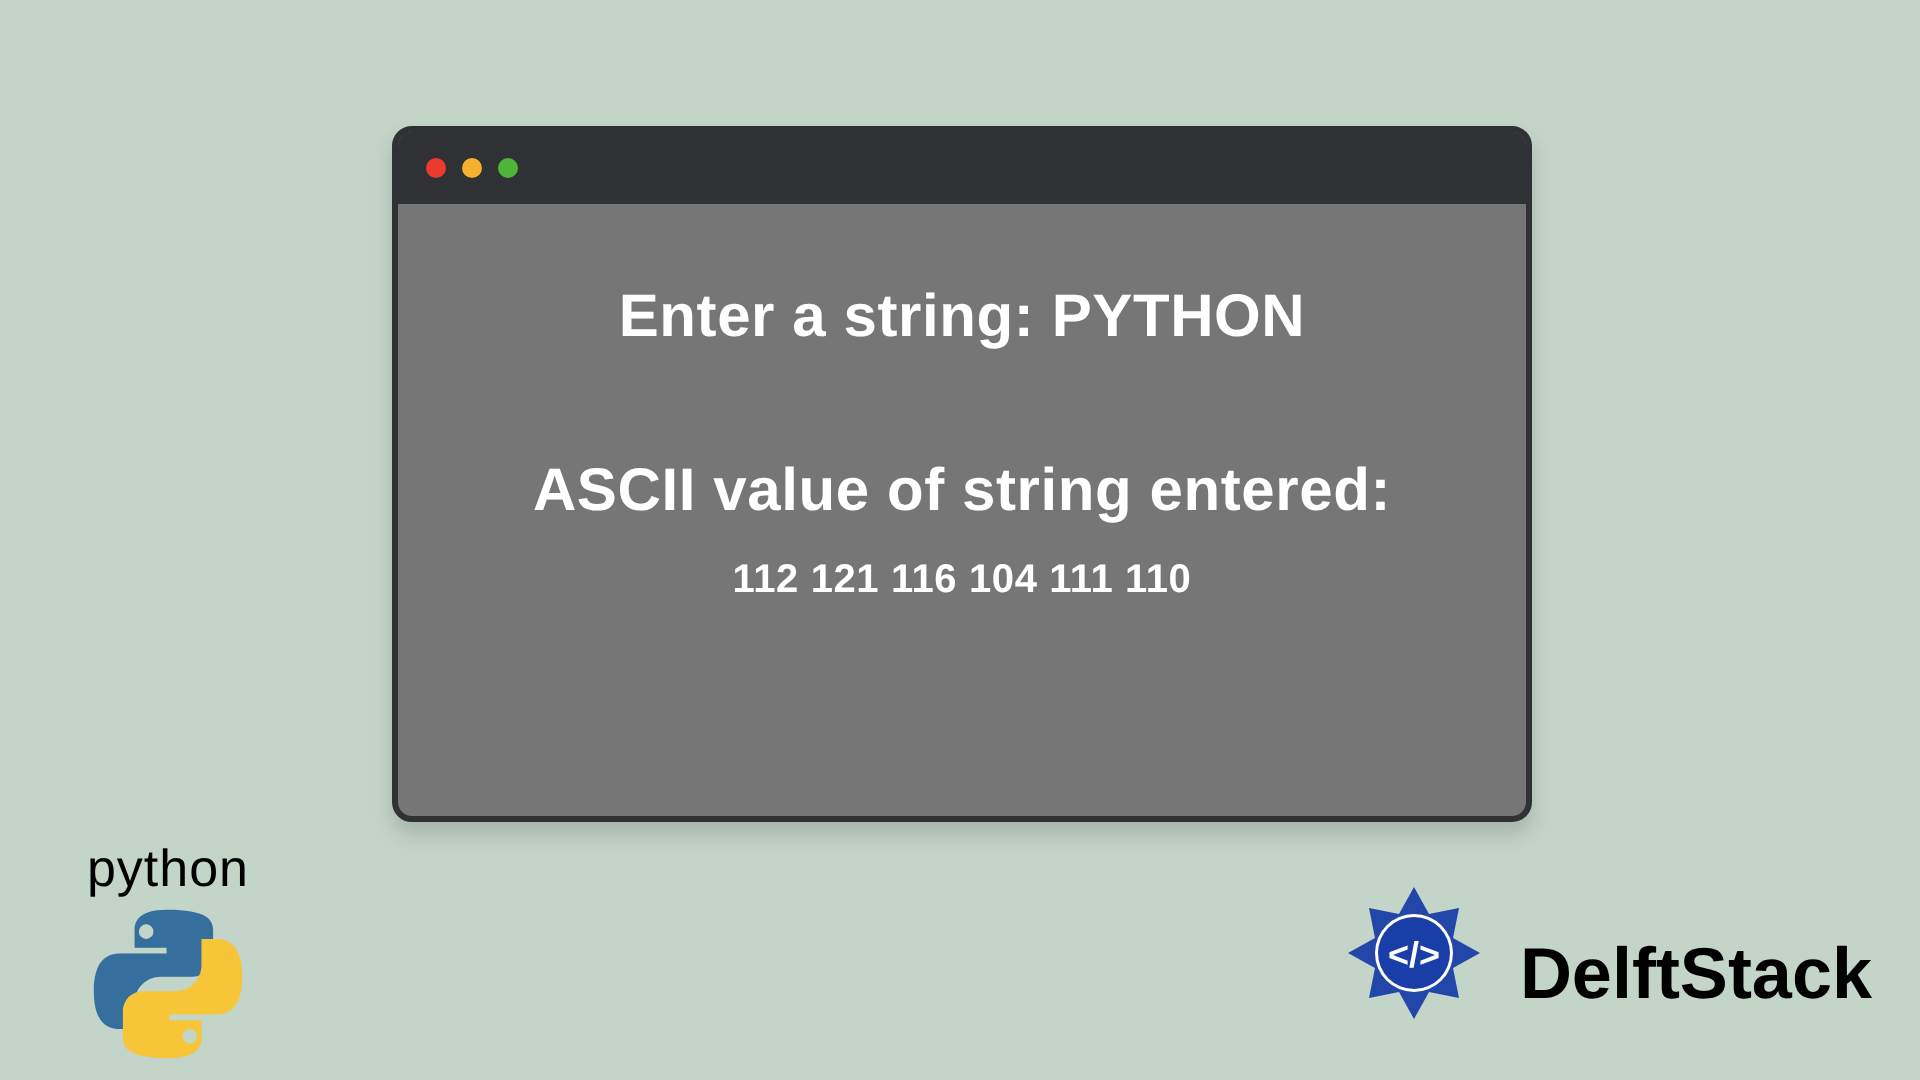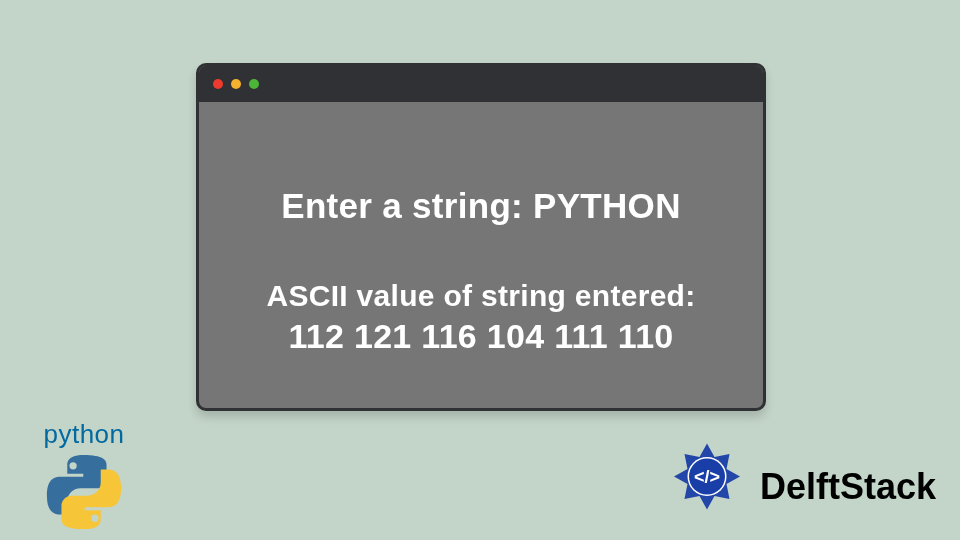--- a/index.html
+++ b/index.html
@@ -36,36 +36,36 @@
   }
   .dot.red { background: #ed3a2f; }
   .dot.yellow { background: #f6b12e; }
   .dot.green { background: #4db537; }
   .content {
     padding: 40px 20px 20px 20px;
     text-align: center;
     color: #fff;
     font-weight: 600;
   }
-  .line1 { font-size: 35px; margin-bottom: 50px; letter-spacing: 0.3px; margin-top: 44px;}
+  .line1 { font-size: 30px; margin-bottom: 50px; letter-spacing: 0.3px;}
   .line2 { font-size: 30px; line-height: 1.35; letter-spacing: 0.3px;}
-  .values { font-size: 34px; margin-top: 0; letter-spacing: 0.3px;}
+  .values { font-size: 20px; margin-top: 12px; letter-spacing: 0.3px;}
 
   
   .python-logo {
     position: absolute;
     left: 14px;
     bottom: 8px;
     width: 140px;
     text-align: center;
   }
   .python-logo .word {
     font-family: "Trebuchet MS", sans-serif;
     font-size: 26px;
-    color: #0369a1;
+    color: #000000;
     letter-spacing: 0.5px;
   }
   .python-logo svg { display: block; margin: 2px auto 0; }
 
   
   .delft-logo {
     position: absolute;
     right: 24px;
     bottom: 8px;
     display: flex;

